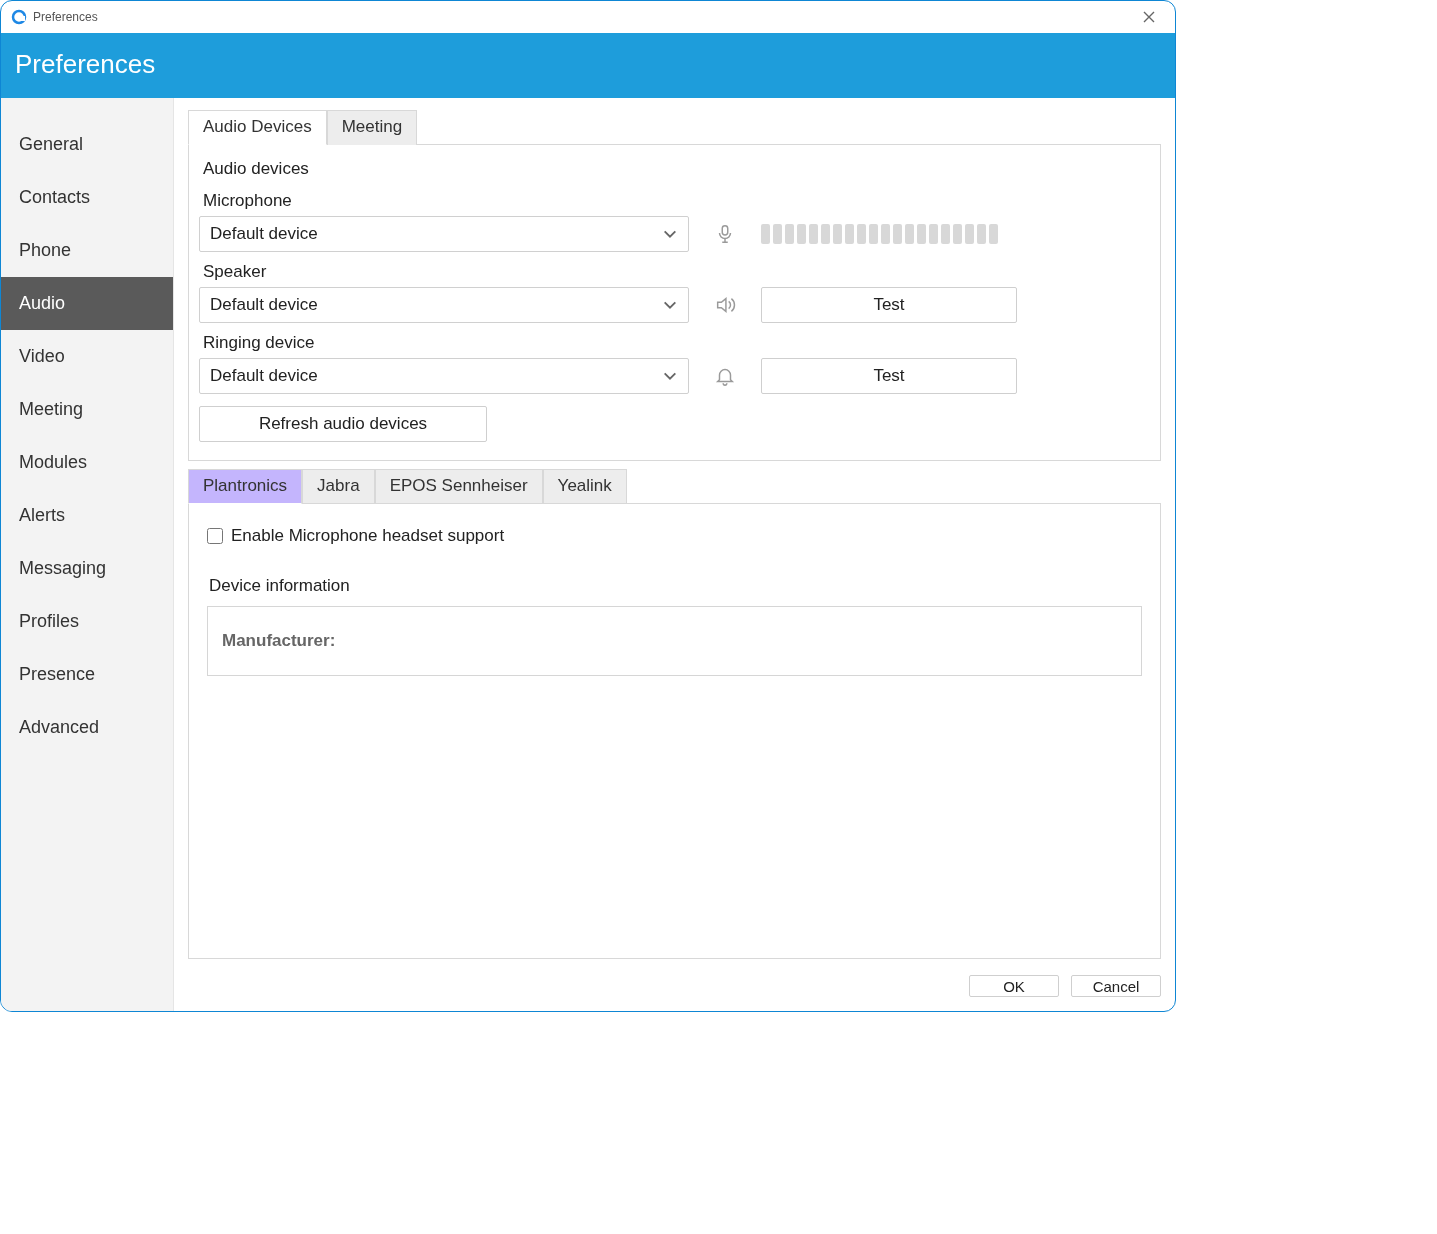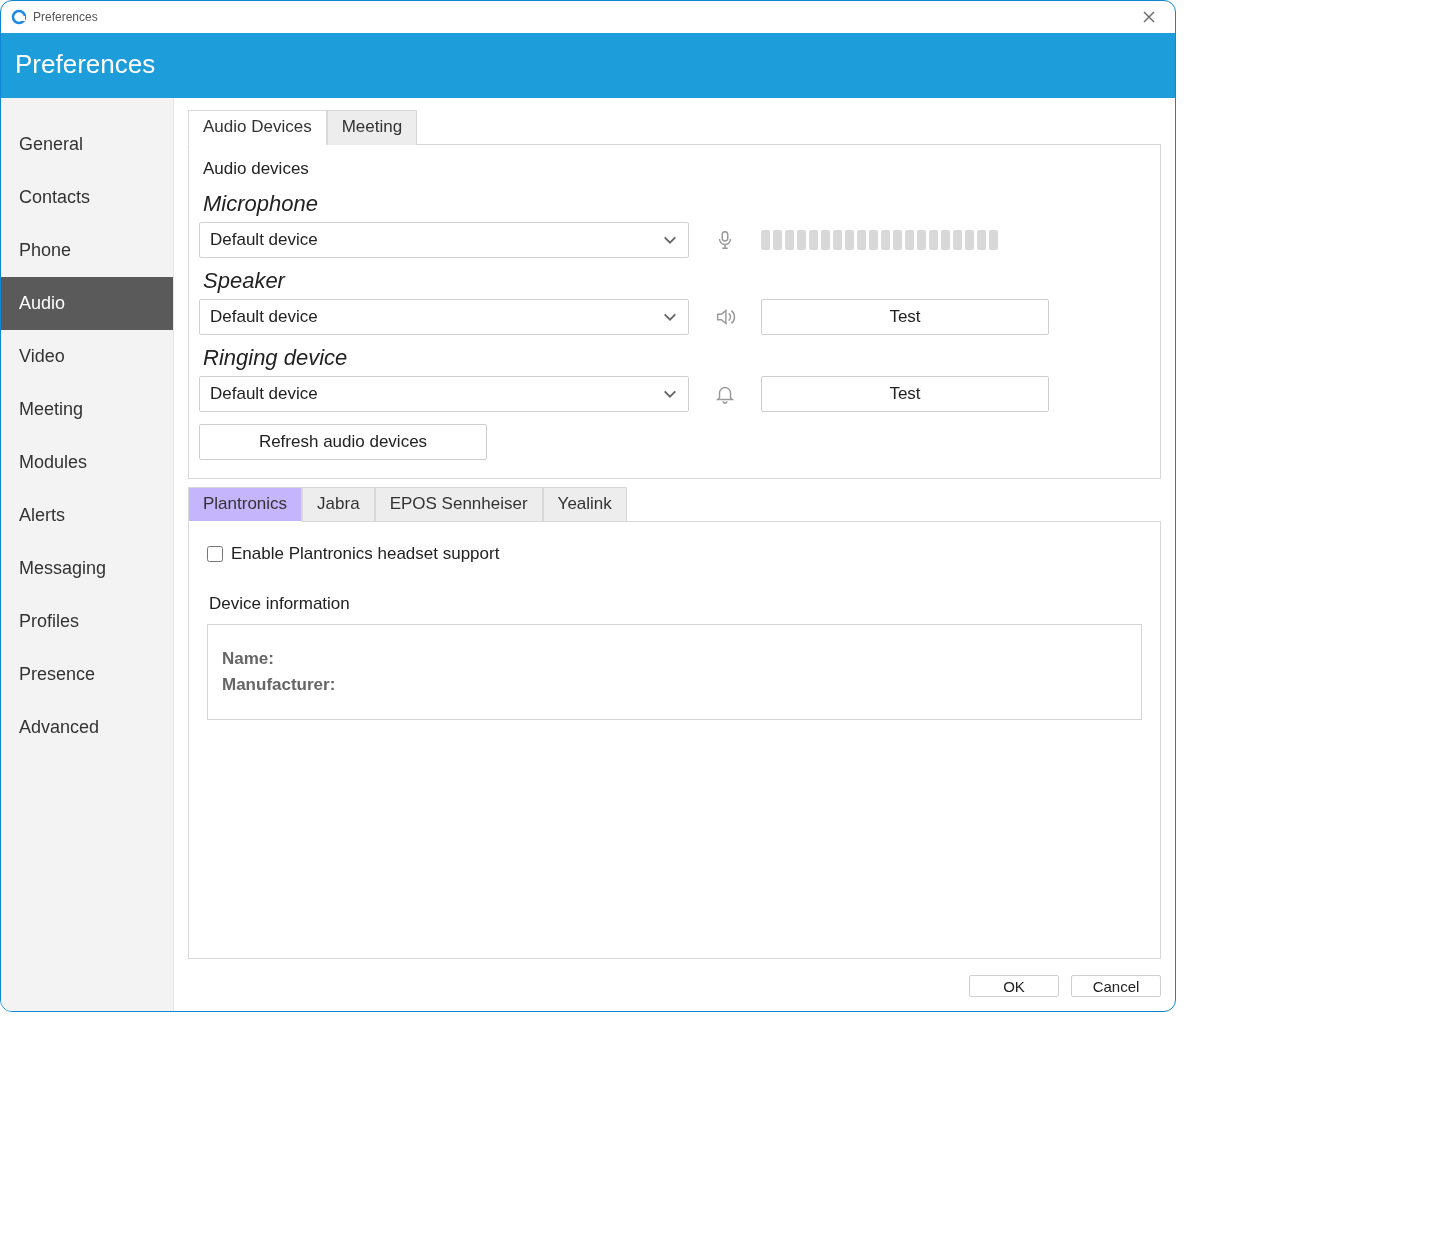--- a/index.html
+++ b/index.html
@@ -29,29 +29,29 @@
 
     
     .tabs { display: flex; position: relative; }
     .tab { padding: 6px 14px 7px; font-size: 17px; color: #333; background: #ededed; border: 1px solid #d8d8d8; border-bottom: none; margin-right: 0; cursor: default; }
     .tab.active { background: #fff; position: relative; z-index: 2; border-bottom:1px solid #fff; }
 
     
     .panel { border: 1px solid #d8d8d8; padding: 10px 10px 18px; background: #fff; margin-top:-1px; }
     .section-title { font-size: 17px; padding: 4px 0 10px 4px; }
     .row { display: flex; align-items: center; gap: 18px; margin: 3px 0 8px; }
-    .field-label { font-size: 22px; padding: 2px 4px 2px 4px; font-style: italic; }
+    .field-label { font-size: 17px; padding: 2px 4px 2px 4px; }
     .select { flex: 0 0 490px; height: 36px; border: 1px solid #d0d0d0; border-radius: 2px; display:flex; align-items:center; justify-content:space-between; padding: 0 10px; font-size: 17px; background:#fff; cursor: default; }
     .chev { width: 16px; height: 16px; display:inline-flex; align-items:center; justify-content:center; color:#555; }
     .icon-slot { width: 36px; display:inline-flex; align-items:center; justify-content:center; color:#888; }
     .icon-slot svg { width: 22px; height: 22px; stroke: #9a9a9a; fill:none; stroke-width:1.6; }
     .level-meter { display:flex; gap:3px; }
     .level-meter span { width:9px; height:20px; background:#d8d8d8; border-radius:2px; }
     .btn { height:36px; padding: 0 18px; border:1px solid #cfcfcf; background:#fff; font-size:17px; display:inline-flex; align-items:center; justify-content:center; cursor: default; border-radius:2px; }
-    .btn.wide { width: 288px; }
+    .btn.wide { width: 256px; }
     .btn.refresh { width: 288px; margin-top: 4px; }
 
     
     .subtabs { display:flex; margin-top: 0; }
     .subtab { padding: 6px 14px 7px; font-size: 17px; color:#333; background:#ededed; border:1px solid #d8d8d8; border-bottom:none; cursor:default; }
     .subtab.active { background:#c4b5fd; border-bottom:1px solid #fff; position:relative; z-index:2; }
     .subpanel { border:1px solid #d8d8d8; padding: 22px 18px 18px; margin-top:-1px; background:#fff; flex:1; }
 
     .checkbox-row { display:flex; align-items:center; gap:8px; font-size:17px; }
     .checkbox-row input { width:16px; height:16px; }
@@ -205,26 +205,25 @@
 
         <div class="subtabs" style="margin-top:8px;">
           <div class="subtab active">Plantronics</div>
           <div class="subtab">Jabra</div>
           <div class="subtab">EPOS Sennheiser</div>
           <div class="subtab">Yealink</div>
         </div>
         <div class="subpanel">
           <label class="checkbox-row">
             <input type="checkbox" style="">
-            <span>Enable Plantronics headset support</span>
+            <span>Enable Microphone headset support</span>
           </label>
 
           <div class="devinfo-title">Device information</div>
           <div class="devinfo-box">
-            <div>Name:</div>
             <div>Manufacturer:</div>
           </div>
         </div>
 
       </div>
 
       <div class="footer">
         <div class="btn">OK</div>
         <div class="btn">Cancel</div>
       </div>

